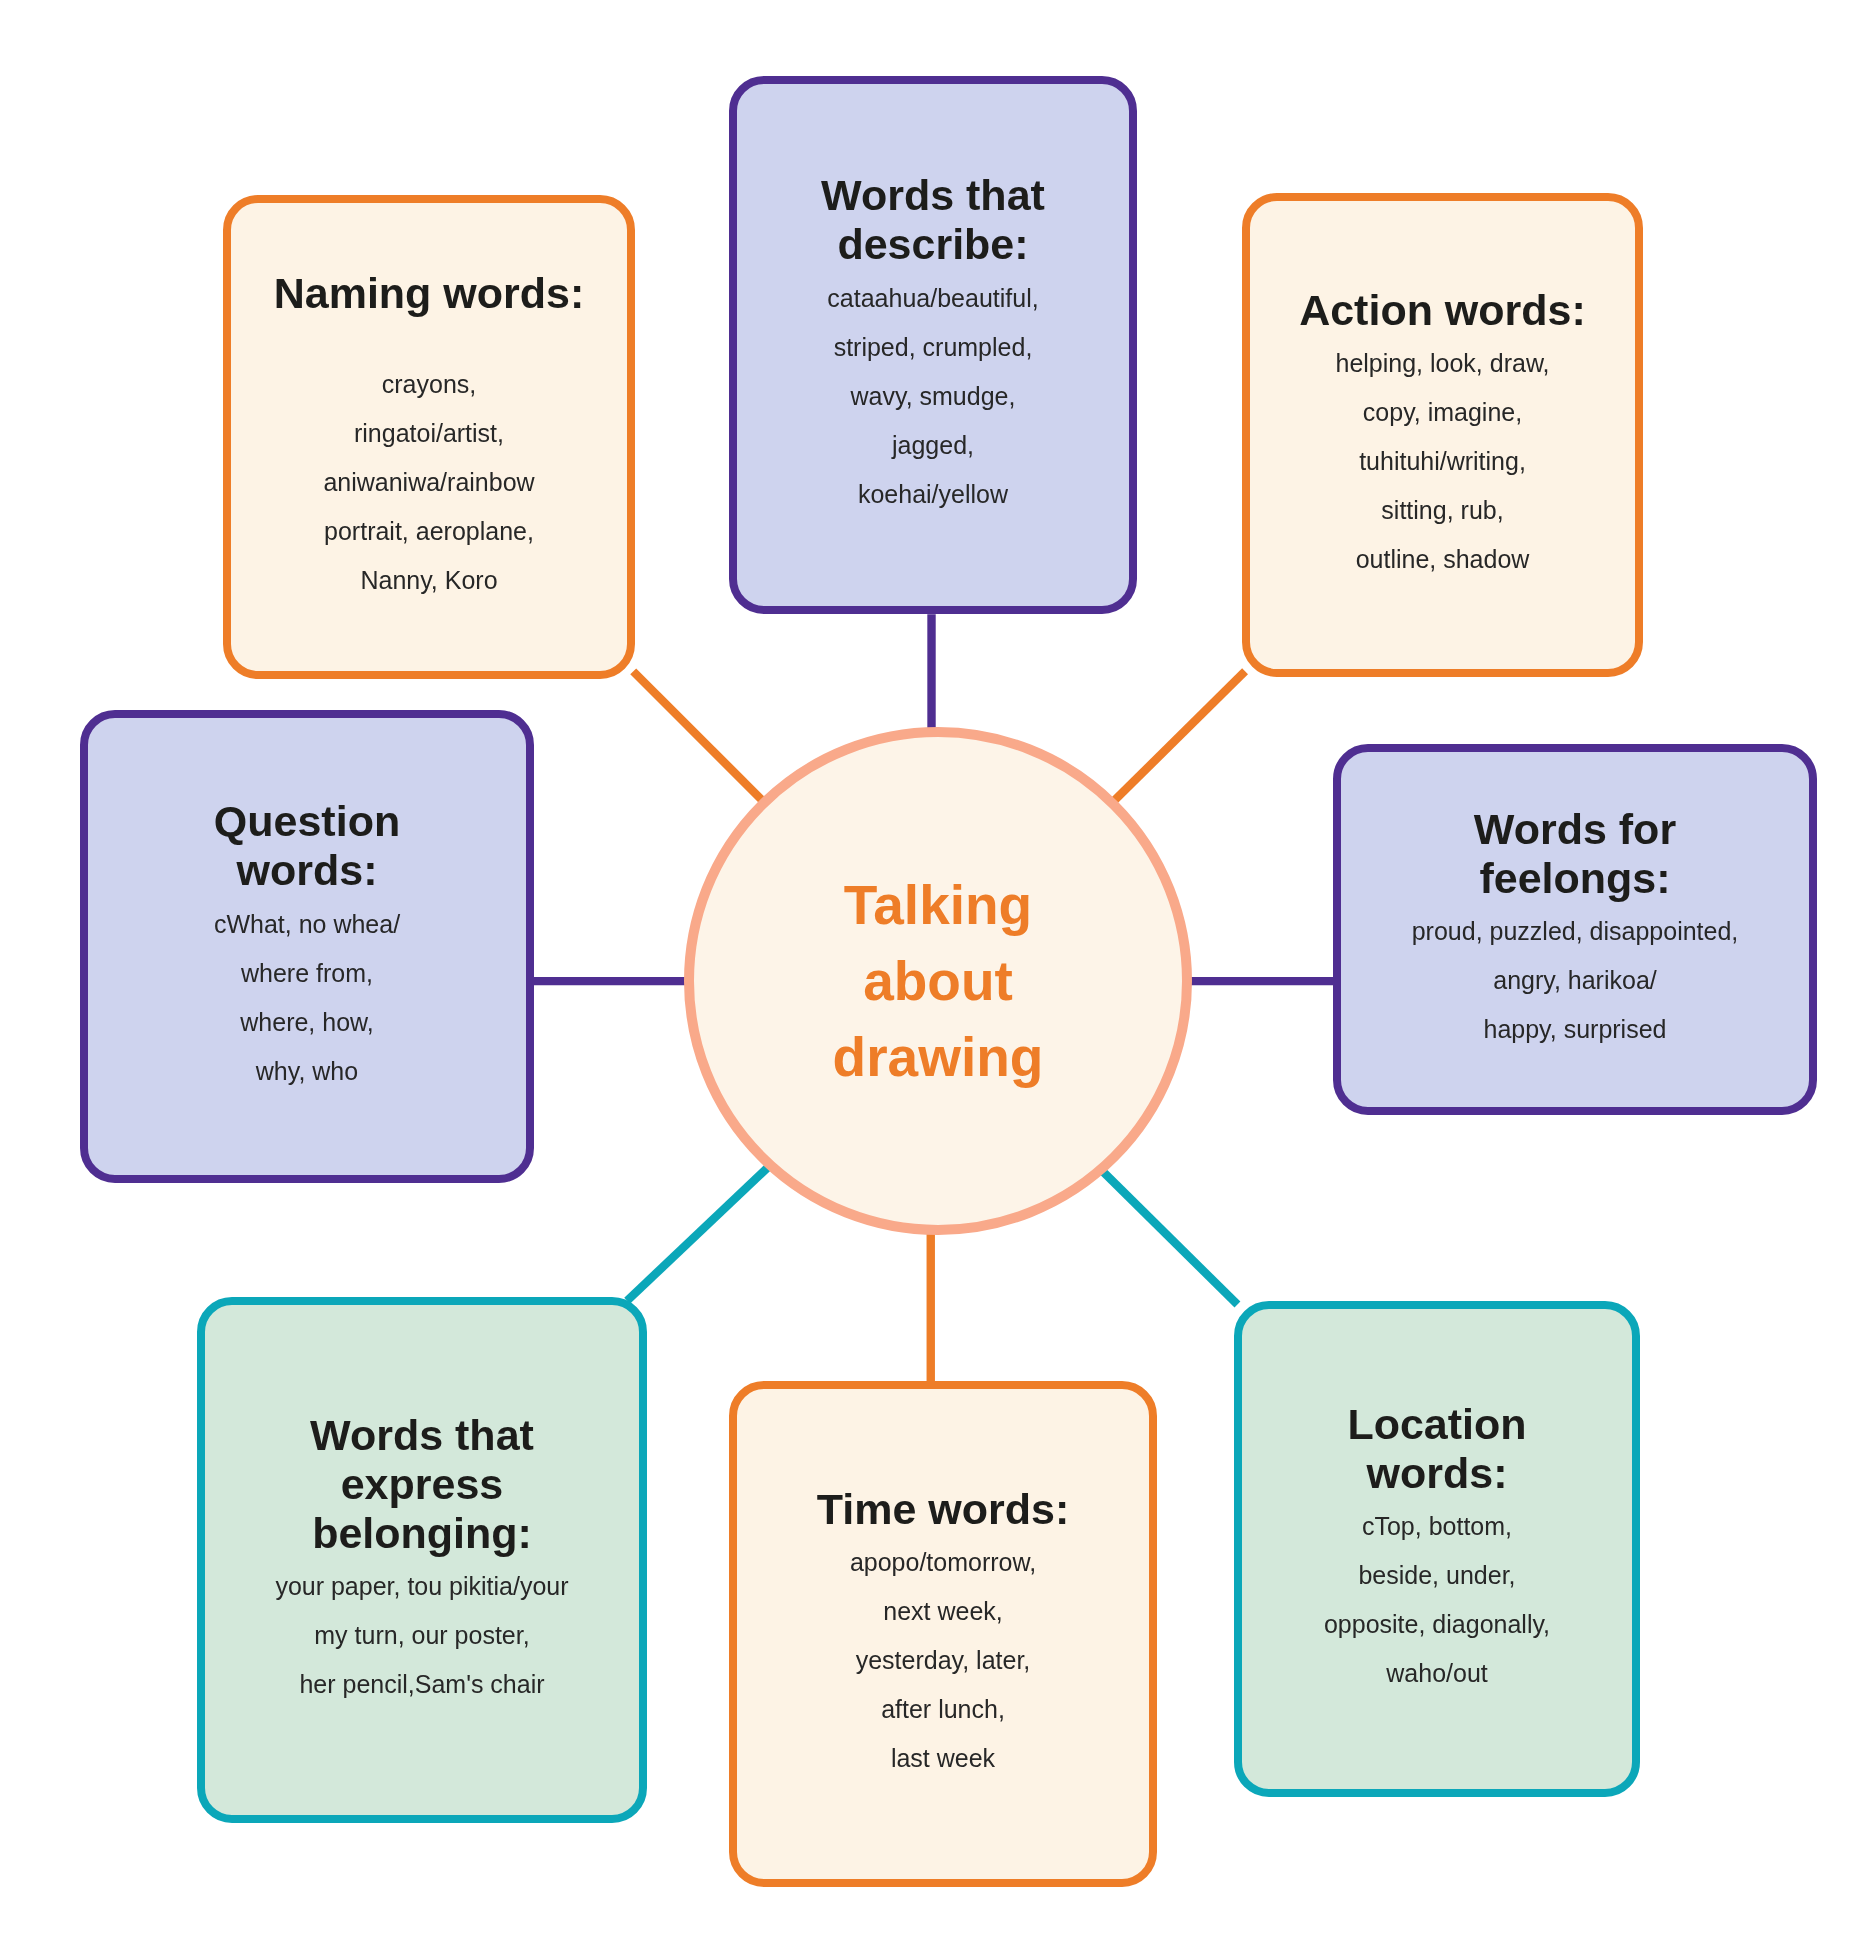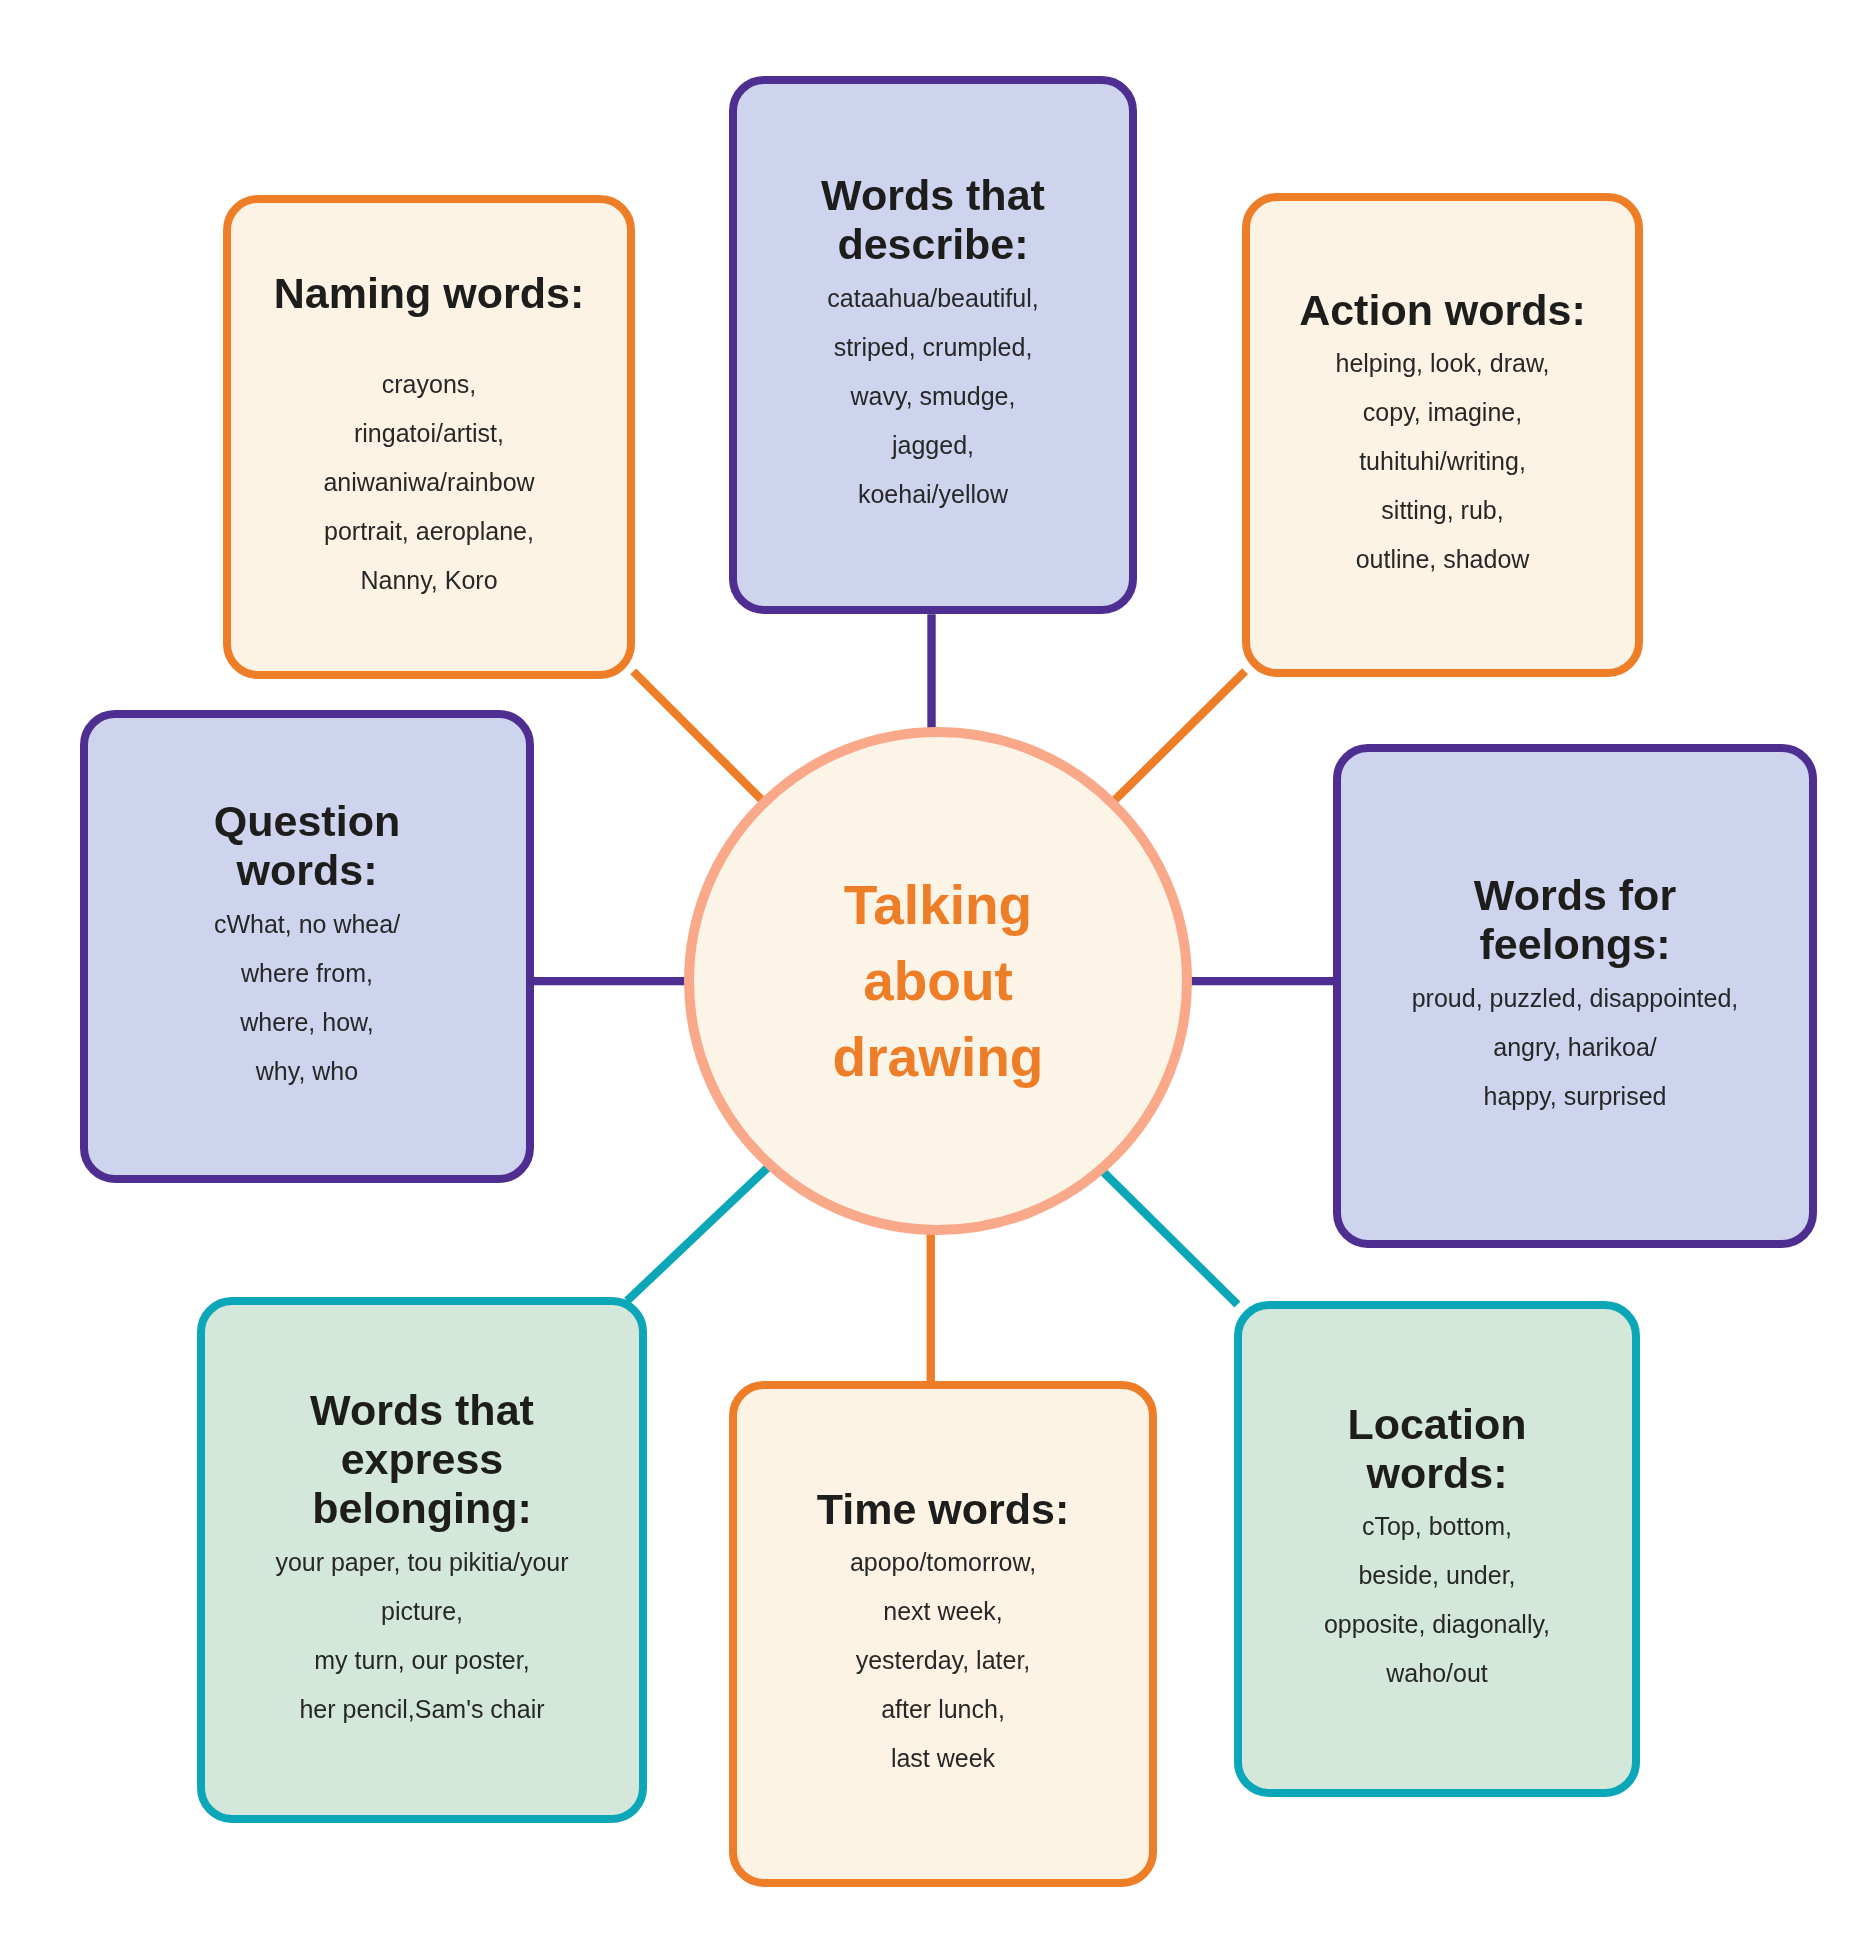--- a/index.html
+++ b/index.html
@@ -51,21 +51,21 @@
   .center-line {
     font-weight: bold; font-size: 55px; line-height: 76px;
     color: #ee7d28; white-space: nowrap;
   }
 
   
   #box-naming    { left: 223px;  top: 195px;  width: 412px; height: 484px; gap: 37px; }
   #box-describe  { left: 729px;  top: 76px;  width: 408px; height: 538px; }
   #box-action    { left: 1242px; top: 193px;  width: 401px; height: 484px; }
   #box-question  { left: 80px;  top: 710px;  width: 454px; height: 473px; }
-  #box-feelings  { left: 1333px; top: 744px;  width: 484px; height: 504px; }
+  #box-feelings  { left: 1333px; top: 744px;  width: 484px; height: 371px; }
   #box-belonging { left: 197px;  top: 1297px; width: 450px; height: 526px; }
   #box-time      { left: 729px;  top: 1381px; width: 428px; height: 506px; }
   #box-location  { left: 1234px; top: 1301px; width: 406px; height: 496px; }
 </style>
 </head>
 <body>
 
 <div id="canvas">
 
   <svg id="connector-svg" width="1876" height="1953" viewBox="0 0 2459 2560">
@@ -151,21 +151,20 @@
   </div>
 
   <div id="box-belonging" class="box teal">
     <div class="title-block">
       <div class="title-line">Words that</div>
       <div class="title-line">express</div>
       <div class="title-line">belonging:</div>
     </div>
     <div>
       <div class="body-line">your paper, tou pikitia/your</div>
-      <div class="body-line">picture,</div>
       <div class="body-line">my turn, our poster,</div>
       <div class="body-line">her pencil,Sam's chair</div>
     </div>
   </div>
 
   <div id="box-time" class="box orange">
     <div class="title-block">
       <div class="title-line">Time words:</div>
     </div>
     <div>

